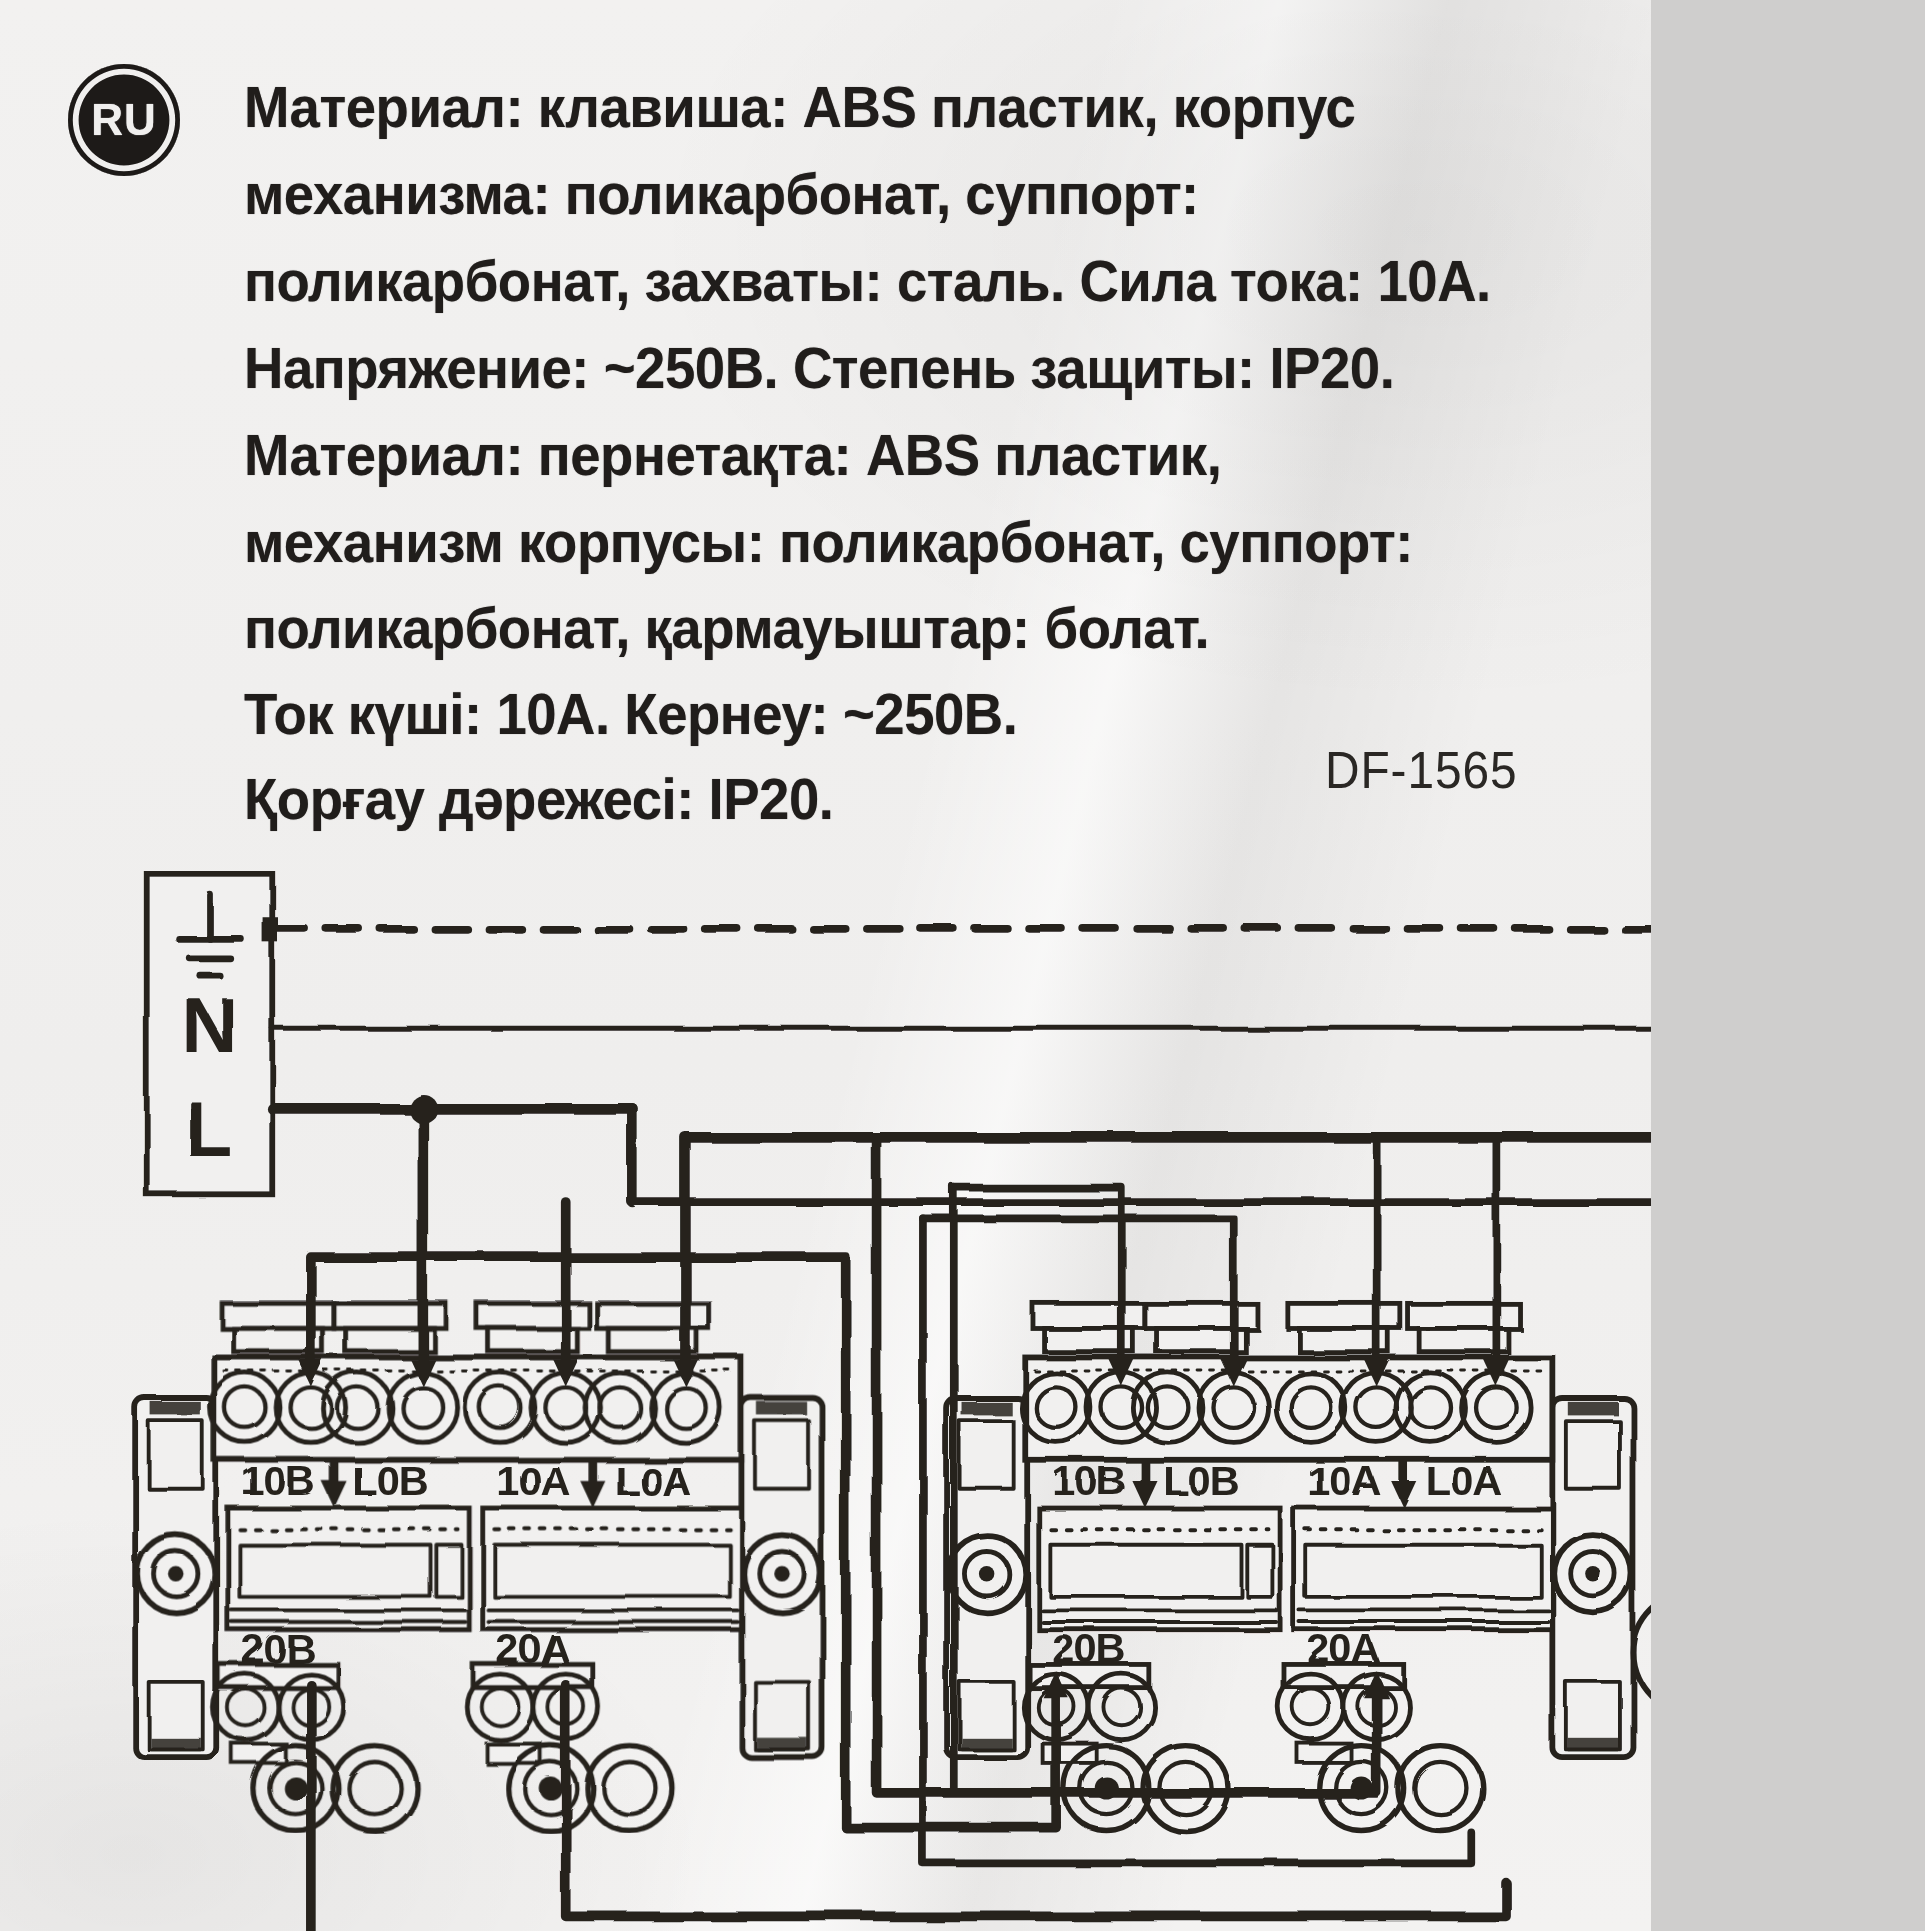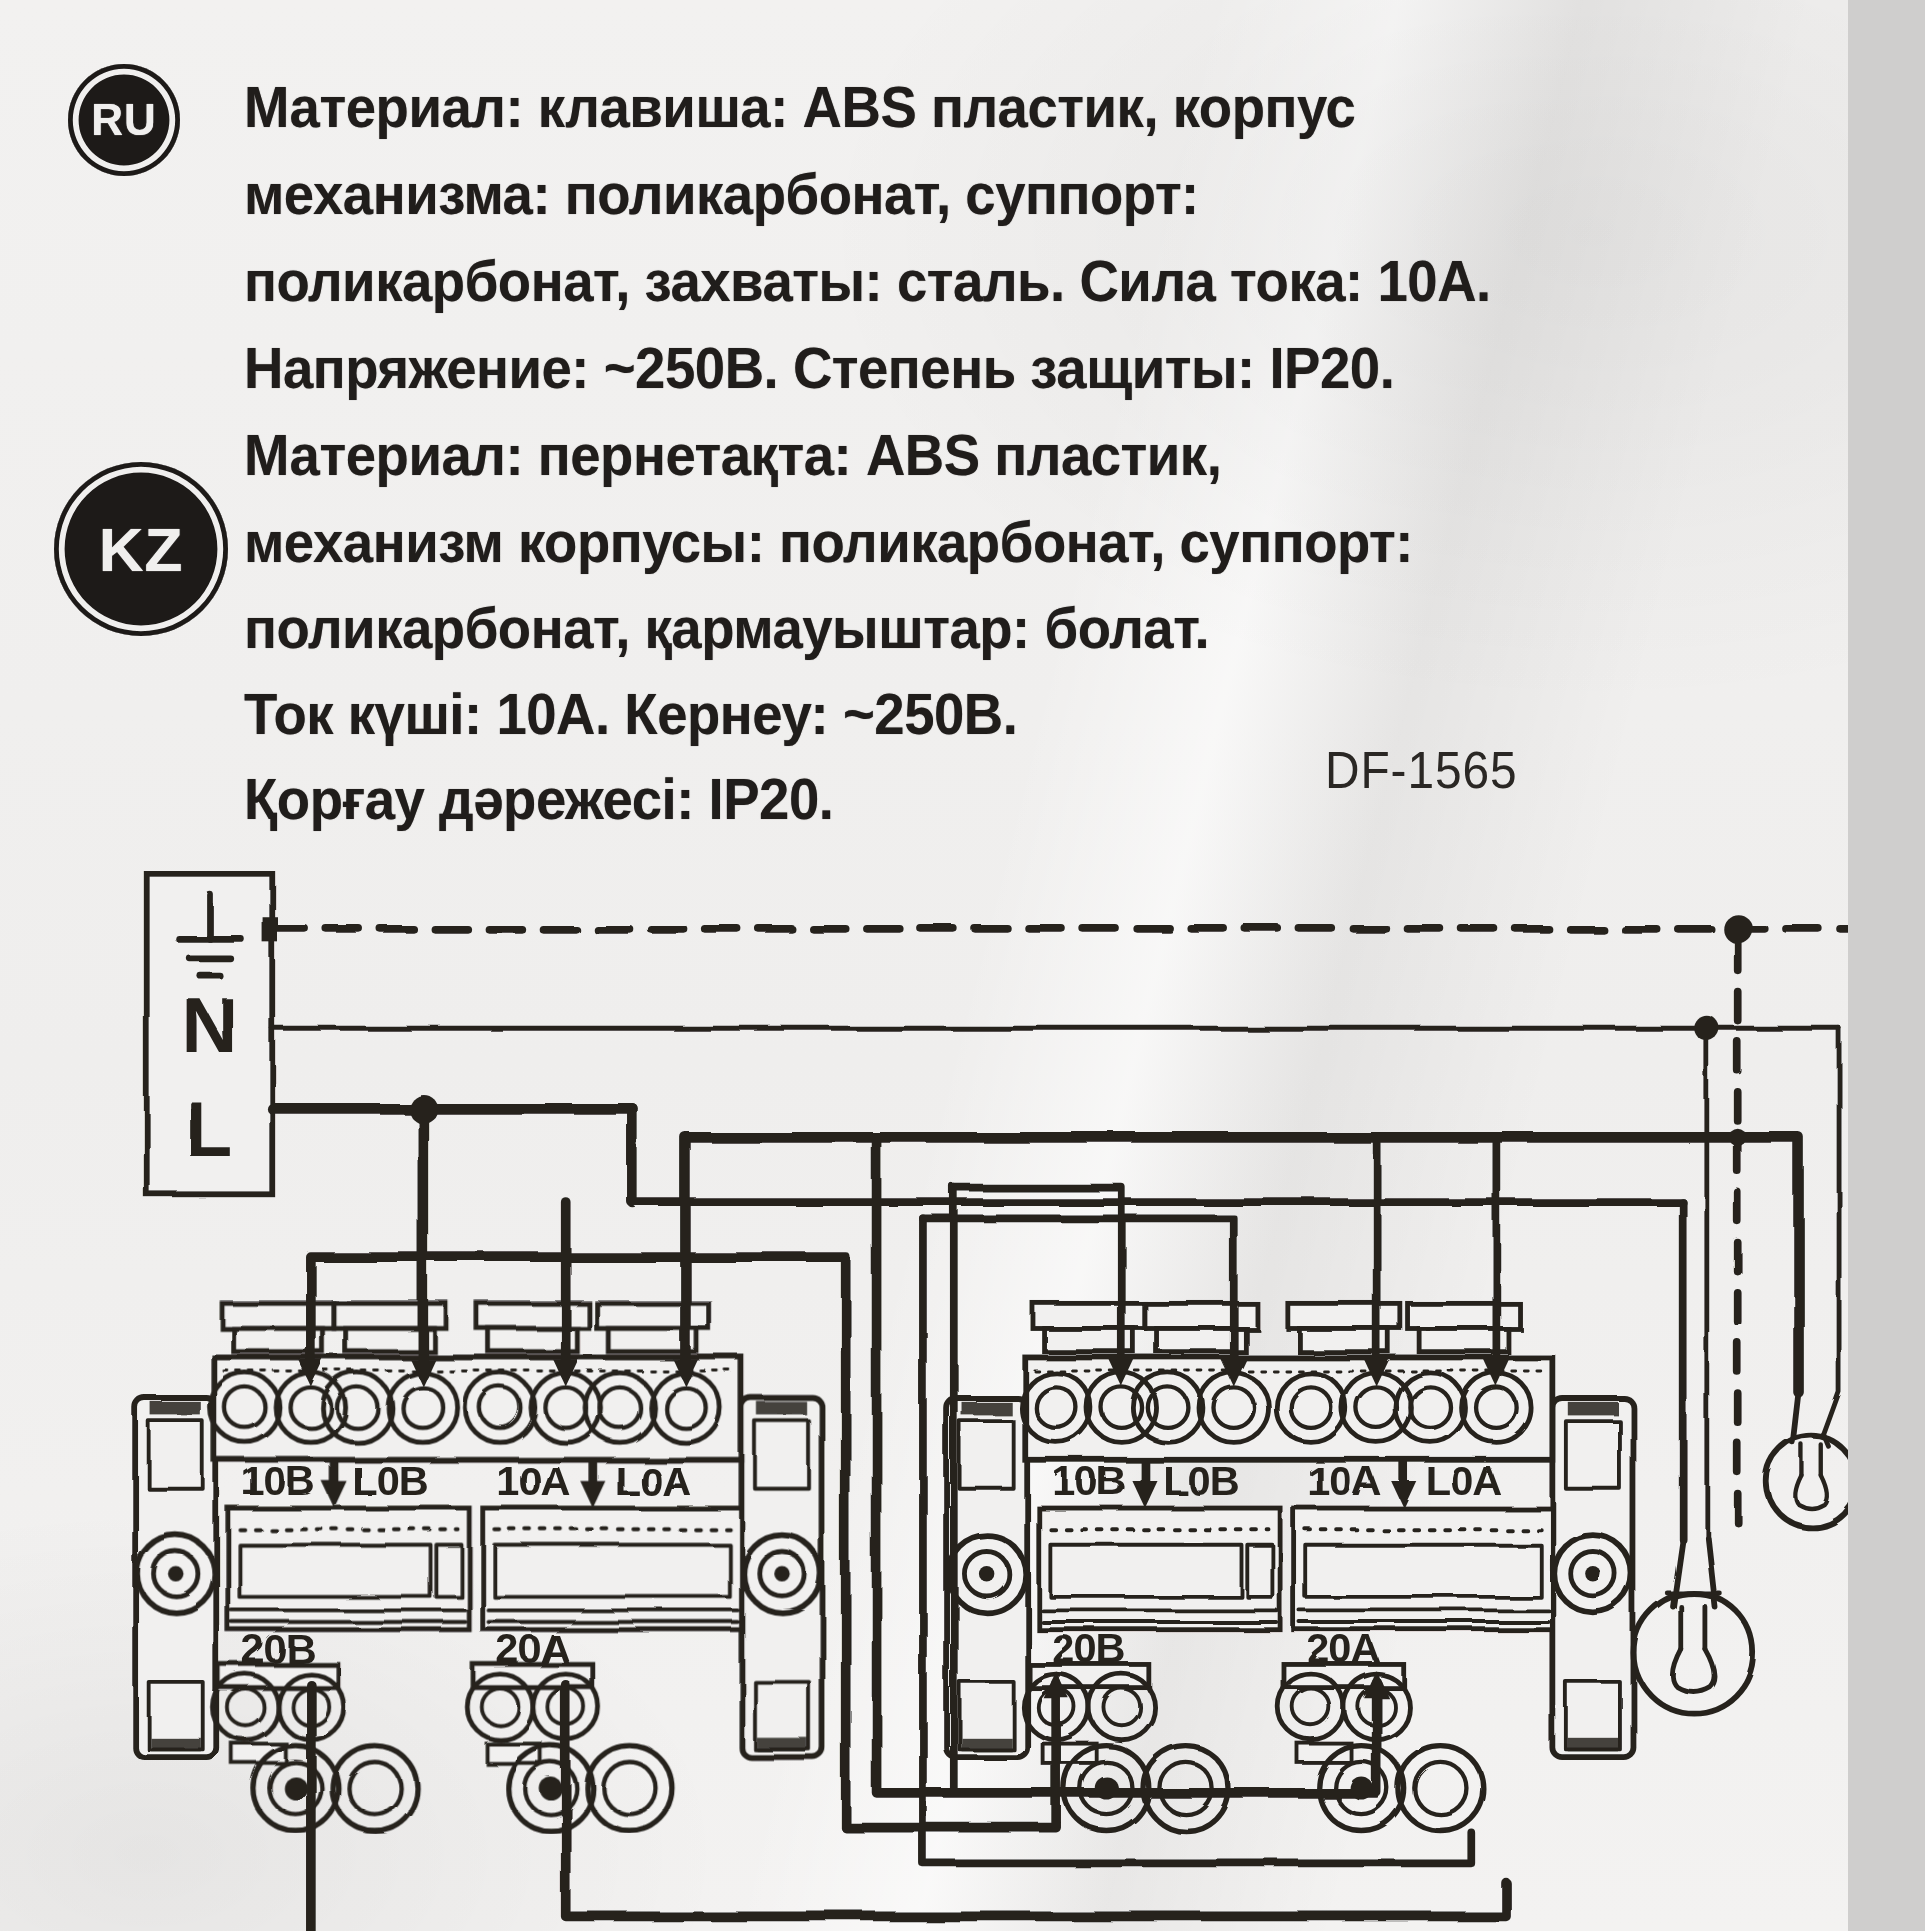--- a/index.html
+++ b/index.html
@@ -1,17 +1,17 @@
 <!DOCTYPE html>
 <html><head>
 <meta charset="utf-8">
 <style>
   html,body{margin:0;padding:0;background:#cfcecd;}
   .sheet{
-    position:relative;width:1848px;height:1931px;overflow:hidden;
+    position:relative;width:1651px;height:1931px;overflow:hidden;
     background:
       radial-gradient(1255px 772px at 86% 12%, rgba(0,0,0,0.05), transparent 62%),
       radial-gradient(966px 579px at 8% 96%, rgba(0,0,0,0.055), transparent 60%),
       linear-gradient(104deg, rgba(255,255,255,0) 52%, rgba(255,255,255,0.55) 60%, rgba(0,0,0,0.045) 68%, rgba(255,255,255,0) 78%),
       linear-gradient(180deg, #f2f1f0 0%, #efeeed 55%, #f3f2f1 100%);
     font-family:"Liberation Sans", sans-serif;
   }
   .ln{
     position:absolute;left:244px;white-space:nowrap;
     font-size:58px;font-weight:700;letter-spacing:-0.5px;color:#201d1b;
@@ -40,23 +40,20 @@
   text.tl{font-family:"Liberation Sans",sans-serif;font-weight:700;font-size:43px;fill:#26231f;letter-spacing:-1px;text-anchor:middle;}
   text.nl{font-family:"Liberation Sans",sans-serif;font-weight:700;font-size:80px;fill:#26231f;text-anchor:middle;}
 </style>
 </head>
 <body>
 
 <div class="sheet">
 
   <div class="badge ru">
     <span>RU</span>
-  </div>
-  <div class="badge kz">
-    <span>KZ</span>
   </div>
 
   <div class="ln" style="top:73px">Материал: клавиша: ABS пластик, корпус</div>
   <div class="ln" style="top:160px">механизма: поликарбонат, суппорт:</div>
   <div class="ln" style="top:247px">поликарбонат, захваты: сталь. Сила тока: 10А.</div>
   <div class="ln" style="top:334px">Напряжение: ~250В. Степень защиты: IP20.</div>
   <div class="ln" style="top:421px">Материал: пернетақта: ABS пластик,</div>
   <div class="ln" style="top:508px">механизм корпусы: поликарбонат, суппорт:</div>
   <div class="ln" style="top:594px">поликарбонат, қармауыштар: болат.</div>
   <div class="ln" style="top:680px">Ток күші: 10А. Кернеу: ~250В.</div>

